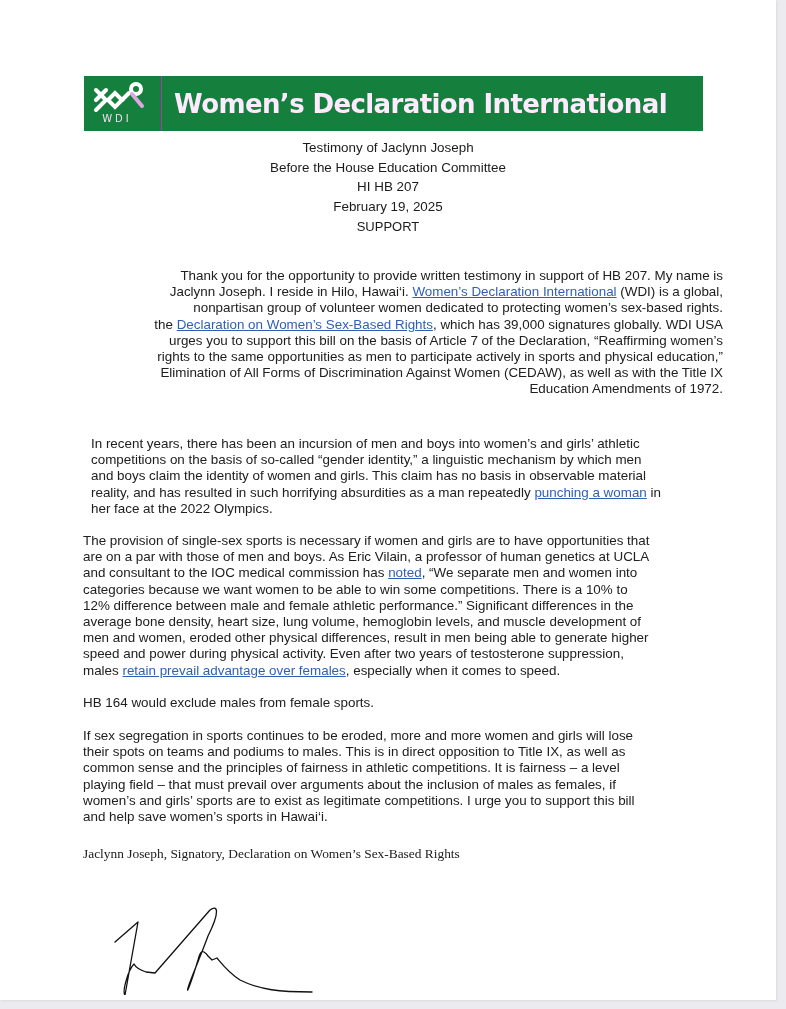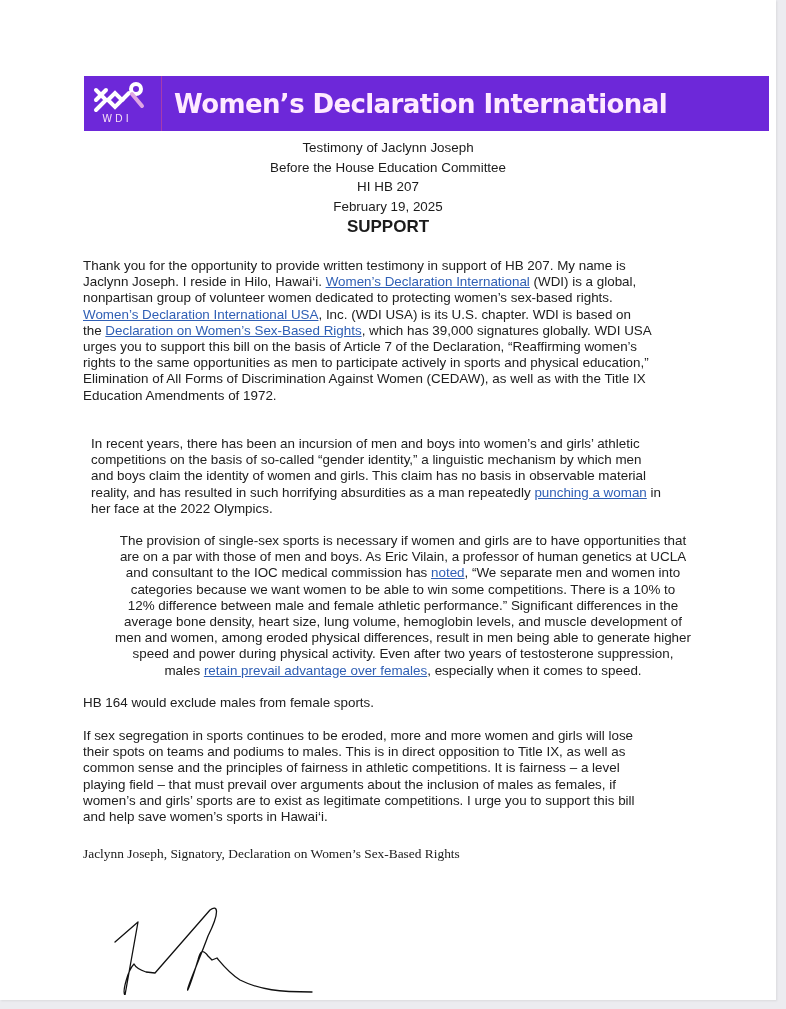--- a/index.html
+++ b/index.html
@@ -10,22 +10,22 @@
     position: relative;
   }
   .page {
     position: absolute; left: 0; top: 0;
     width: 776px; height: 1000px;
     background: #ffffff;
     box-shadow: 1px 1px 2px rgba(0,0,0,0.08);
   }
   .banner {
     position: absolute; left: 84px; top: 76px;
-    width: 685px; height: 55px;
-    background: #6d28d9;
+    width: 619px; height: 55px;
+    background: #15803d;
     display: flex; align-items: center;
   }
   .logo {
     width: 78px; height: 55px; position: relative;
     border-right: 1px solid #a83aad;
     box-sizing: border-box;
   }
   .logo svg { position: absolute; left: 8px; top: 4px; }
   .logo-text {
     position: absolute; left: 0; width: 66px; top: 37px;
@@ -34,21 +34,21 @@
   }
   .banner-title {
     color: #ffeaff; font-family: "DejaVu Sans", sans-serif; font-weight: bold;
     font-size: 26px; margin-left: 12px; letter-spacing: -0.6px; white-space: nowrap;
   }
   .header-block {
     position: absolute; left: 0; width: 776px; top: 138px;
     text-align: center; color: #1b1b1b; font-size: 13.4px;
   }
   .header-block div { line-height: 19.5px; }
-  .header-block .sup { font-weight: bold; font-size: 17px; margin-top: 1px; }
+  .header-block .sup { font-weight: normal; font-size: 13px; margin-top: 1px; }
   .body-text {
     position: absolute; left: 83px; width: 640px;
     color: #202020; font-size: 13.4px; line-height: 16.2px;
     white-space: nowrap;
   }
   .body-text .ln { display: block; }
   a.lnk { color: #2f5fb5; text-decoration: underline; }
   .sig {
     position: absolute; left: 100px; top: 900px;
   }
@@ -76,48 +76,47 @@
   </div>
 
   <div class="header-block">
     <div>Testimony of Jaclynn Joseph</div>
     <div>Before the House Education Committee</div>
     <div>HI HB 207</div>
     <div>February 19, 2025</div>
     <div class="sup">SUPPORT</div>
   </div>
 
-  <div class="body-text" style="top:258px;">
+  <div class="body-text" style="top:268px;text-align:right;">
     <span class="ln">Thank you for the opportunity to provide written testimony in support of HB 207. My name is</span>
     <span class="ln"><span>Jaclynn Joseph. I reside in Hilo, Hawai‘i. </span><a class="lnk">Women’s Declaration International</a><span> (WDI) is a global,</span></span>
     <span class="ln">nonpartisan group of volunteer women dedicated to protecting women’s sex-based rights.</span>
-    <span class="ln"><a class="lnk">Women’s Declaration International USA</a><span>, Inc. (WDI USA) is its U.S. chapter. WDI is based on</span></span>
     <span class="ln"><span>the </span><a class="lnk">Declaration on Women’s Sex-Based Rights</a><span>, which has 39,000 signatures globally. WDI USA</span></span>
     <span class="ln">urges you to support this bill on the basis of Article 7 of  the Declaration, “Reaffirming women’s</span>
     <span class="ln">rights to the same opportunities as men to participate actively in sports and physical education,”</span>
     <span class="ln">Elimination of All Forms of Discrimination Against Women (CEDAW), as well as with the Title IX</span>
     <span class="ln">Education Amendments of 1972.</span>
   </div>
 
   <div class="body-text" style="top:436px;margin-left:8px;">
     <span class="ln">In recent years, there has been an incursion of men and boys into women’s and girls’ athletic</span>
     <span class="ln">competitions on the basis of so-called “gender identity,” a linguistic mechanism by which men</span>
     <span class="ln">and  boys claim the identity of women and girls. This claim has no basis in observable material</span>
     <span class="ln"><span>reality, and has resulted in such horrifying absurdities as a man repeatedly </span><a class="lnk">punching a woman</a><span> in</span></span>
     <span class="ln">her face at the 2022 Olympics.</span>
   </div>
 
-  <div class="body-text" style="top:533px;text-align:center;">
+  <div class="body-text" style="top:533px;">
     <span class="ln">The provision of single-sex sports is necessary if women and girls are to have opportunities that</span>
     <span class="ln">are on a par with those of men and boys. As Eric Vilain, a professor of human genetics at UCLA</span>
     <span class="ln"><span>and consultant to the IOC medical commission has </span><a class="lnk">noted</a><span>, “We separate men and women into</span></span>
     <span class="ln">categories because we want women to be able to win some competitions.  There is a 10% to</span>
     <span class="ln">12% difference between male and female athletic performance.” Significant differences in the</span>
     <span class="ln">average bone density, heart size, lung volume, hemoglobin levels, and muscle development of</span>
-    <span class="ln">men and women, among eroded physical differences, result in men being able to generate higher</span>
+    <span class="ln">men and women, eroded other physical differences, result in men being able to generate higher</span>
     <span class="ln">speed and power during physical activity. Even after two years of testosterone  suppression,</span>
     <span class="ln"><span>males </span><a class="lnk">retain prevail advantage over females</a><span>, especially when it comes to speed.</span></span>
   </div>
 
   <div class="body-text" style="top:695px;">
     <span class="ln">HB 164 would exclude males from female sports.</span>
   </div>
 
   <div class="body-text" style="top:728px;">
     <span class="ln">If sex segregation in sports continues to be eroded, more and more women and girls will lose</span>

